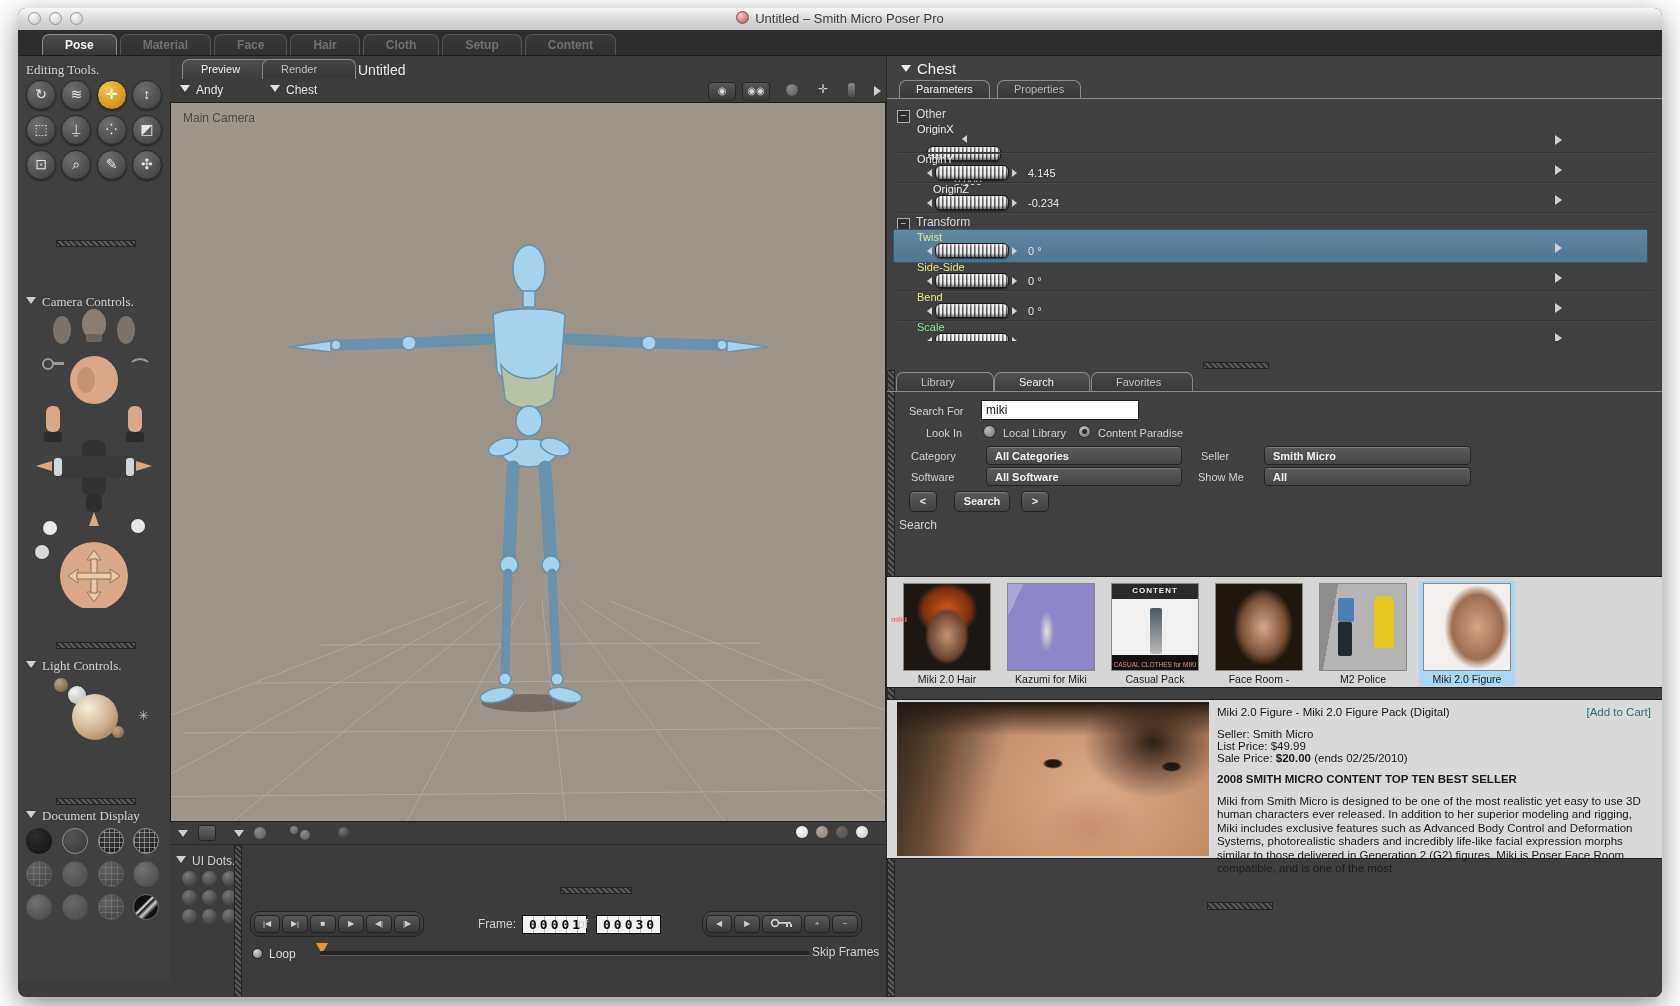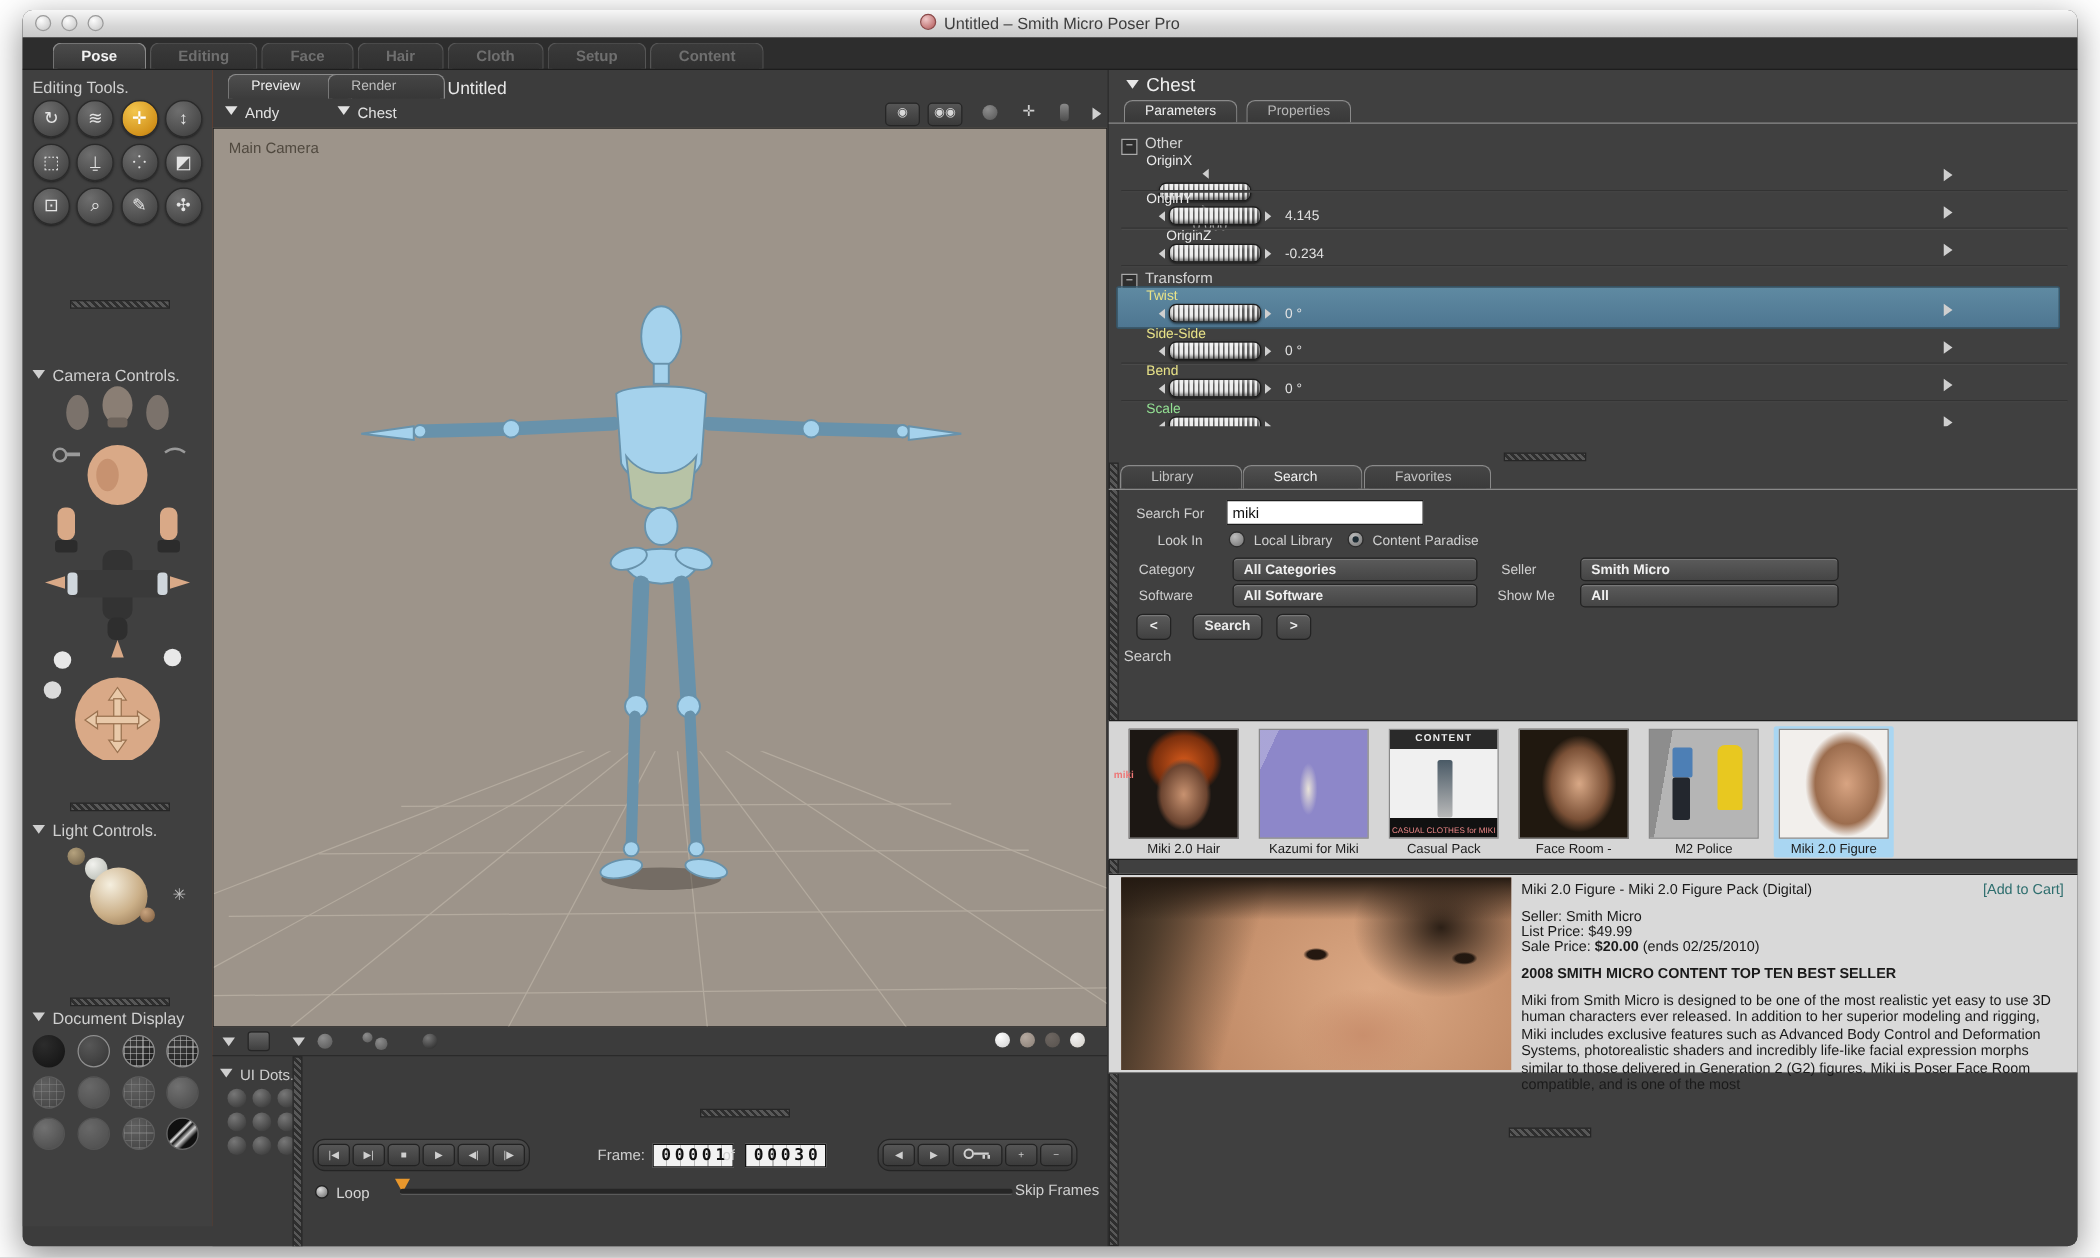--- a/index.html
+++ b/index.html
@@ -18,21 +18,21 @@
   .roomtabs{position:absolute;left:0;top:22px;right:0;height:26px;background:#2d2d2d;border-bottom:1px solid #1d1d1d;display:flex;align-items:flex-end;padding-left:24px;box-sizing:border-box;}
   .rtab{height:20px;line-height:20px;padding:0 22px;margin-right:3px;font-size:12px;font-weight:bold;color:#6f6f6f;
     background:linear-gradient(#3a3a3a,#303030);border:1px solid #555;border-bottom:none;border-radius:7px 7px 0 0;}
   .rtab.active{color:#f2f2f2;background:linear-gradient(#4b4b4b,#383838);border-color:#8a8a8a;}
   
   .hatch{background:repeating-linear-gradient(45deg,#585858 0 2px,#2e2e2e 2px 4px);border:1px solid #262626;}
   .heading{color:#cfcfcf;font-size:13px;}
   .tri{display:inline-block;width:0;height:0;border-left:5px solid transparent;border-right:5px solid transparent;border-top:7px solid #cfcfcf;vertical-align:2px;margin-right:6px;}
   .rarrow{width:0;height:0;border-top:5px solid transparent;border-bottom:5px solid transparent;border-left:7px solid #cfcfcf;}
   
-  .sidebar{position:absolute;left:0;top:48px;bottom:16px;width:152px;background:#404040;border-right:6px solid #c2410c;}
+  .sidebar{position:absolute;left:0;top:48px;bottom:16px;width:152px;background:#404040;border-right:6px solid #c2410c;font-family:Liberation Serif, serif;}
   .toolgrid{position:absolute;left:8px;top:24px;width:136px;display:grid;grid-template-columns:repeat(4,1fr);gap:5px;}
   .toolbtn{width:28px;height:28px;border-radius:50%;background:radial-gradient(circle at 35% 28%,#6e6e6e,#4a4a4a 70%,#353535);
     border:1px solid #2a2a2a;color:#e4e4e4;font-size:14px;line-height:27px;text-align:center;box-shadow:0 1px 2px rgba(0,0,0,.5);}
   .toolbtn.active{background:radial-gradient(circle at 35% 28%,#f3c64e,#d3931c 70%,#a96e10);color:#fff;}
   .camgfx{position:absolute;left:10px;top:252px;}
   .lightgfx{position:absolute;left:32px;top:612px;width:110px;height:60px;}
   .sphere{border-radius:50%;position:absolute;}
   .docgrid{position:absolute;left:8px;top:772px;width:136px;display:grid;grid-template-columns:repeat(4,1fr);gap:7px;}
   .dsph{width:26px;height:26px;border-radius:50%;box-sizing:border-box;}
   .d-dark{background:radial-gradient(circle at 35% 30%,#2c2c2c,#111);}
@@ -137,21 +137,21 @@
     <div class="traffic">
       <div class="tl"></div>
       <div class="tl"></div>
       <div class="tl"></div>
     </div>
     <div class="wtitle"><span class="wicon"></span><span>Untitled – Smith Micro Poser Pro</span></div>
   </div>
 
   <div class="roomtabs">
     <div class="rtab active">Pose</div>
-    <div class="rtab">Editing</div>
+    <div class="rtab">Material</div>
     <div class="rtab">Face</div>
     <div class="rtab">Hair</div>
     <div class="rtab">Cloth</div>
     <div class="rtab">Setup</div>
     <div class="rtab">Content</div>
   </div>
 
   <div class="sidebar">
     <div class="heading" style="position:absolute;left:8px;top:6px;">Editing Tools.</div>
     <div class="toolgrid">

